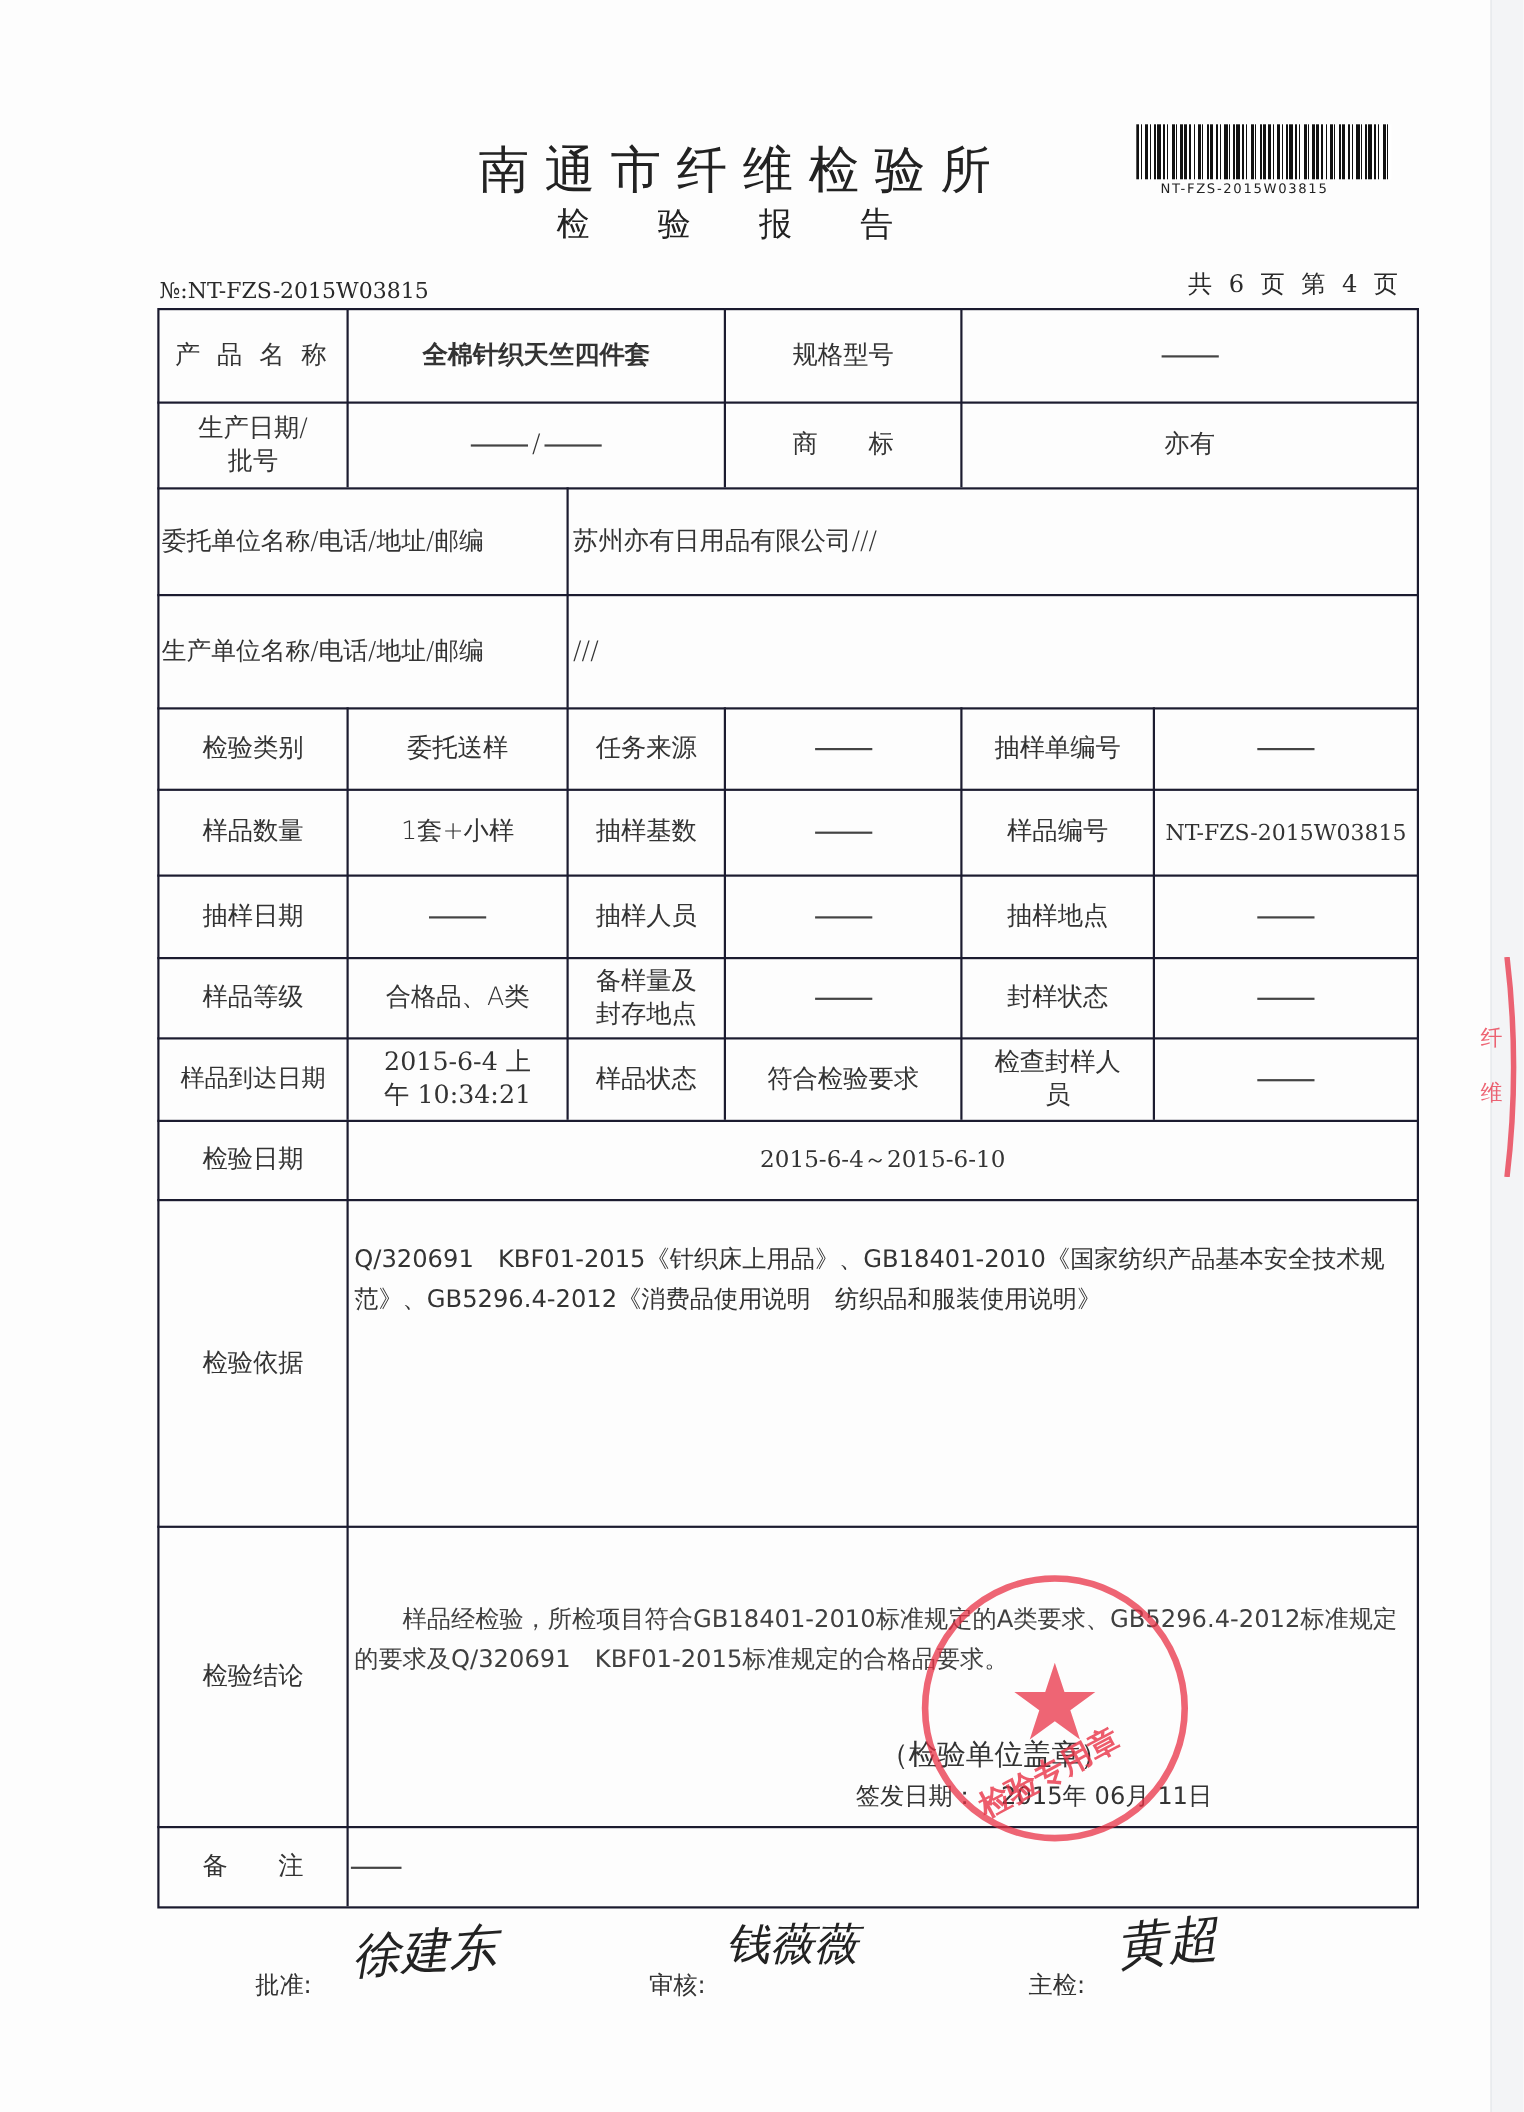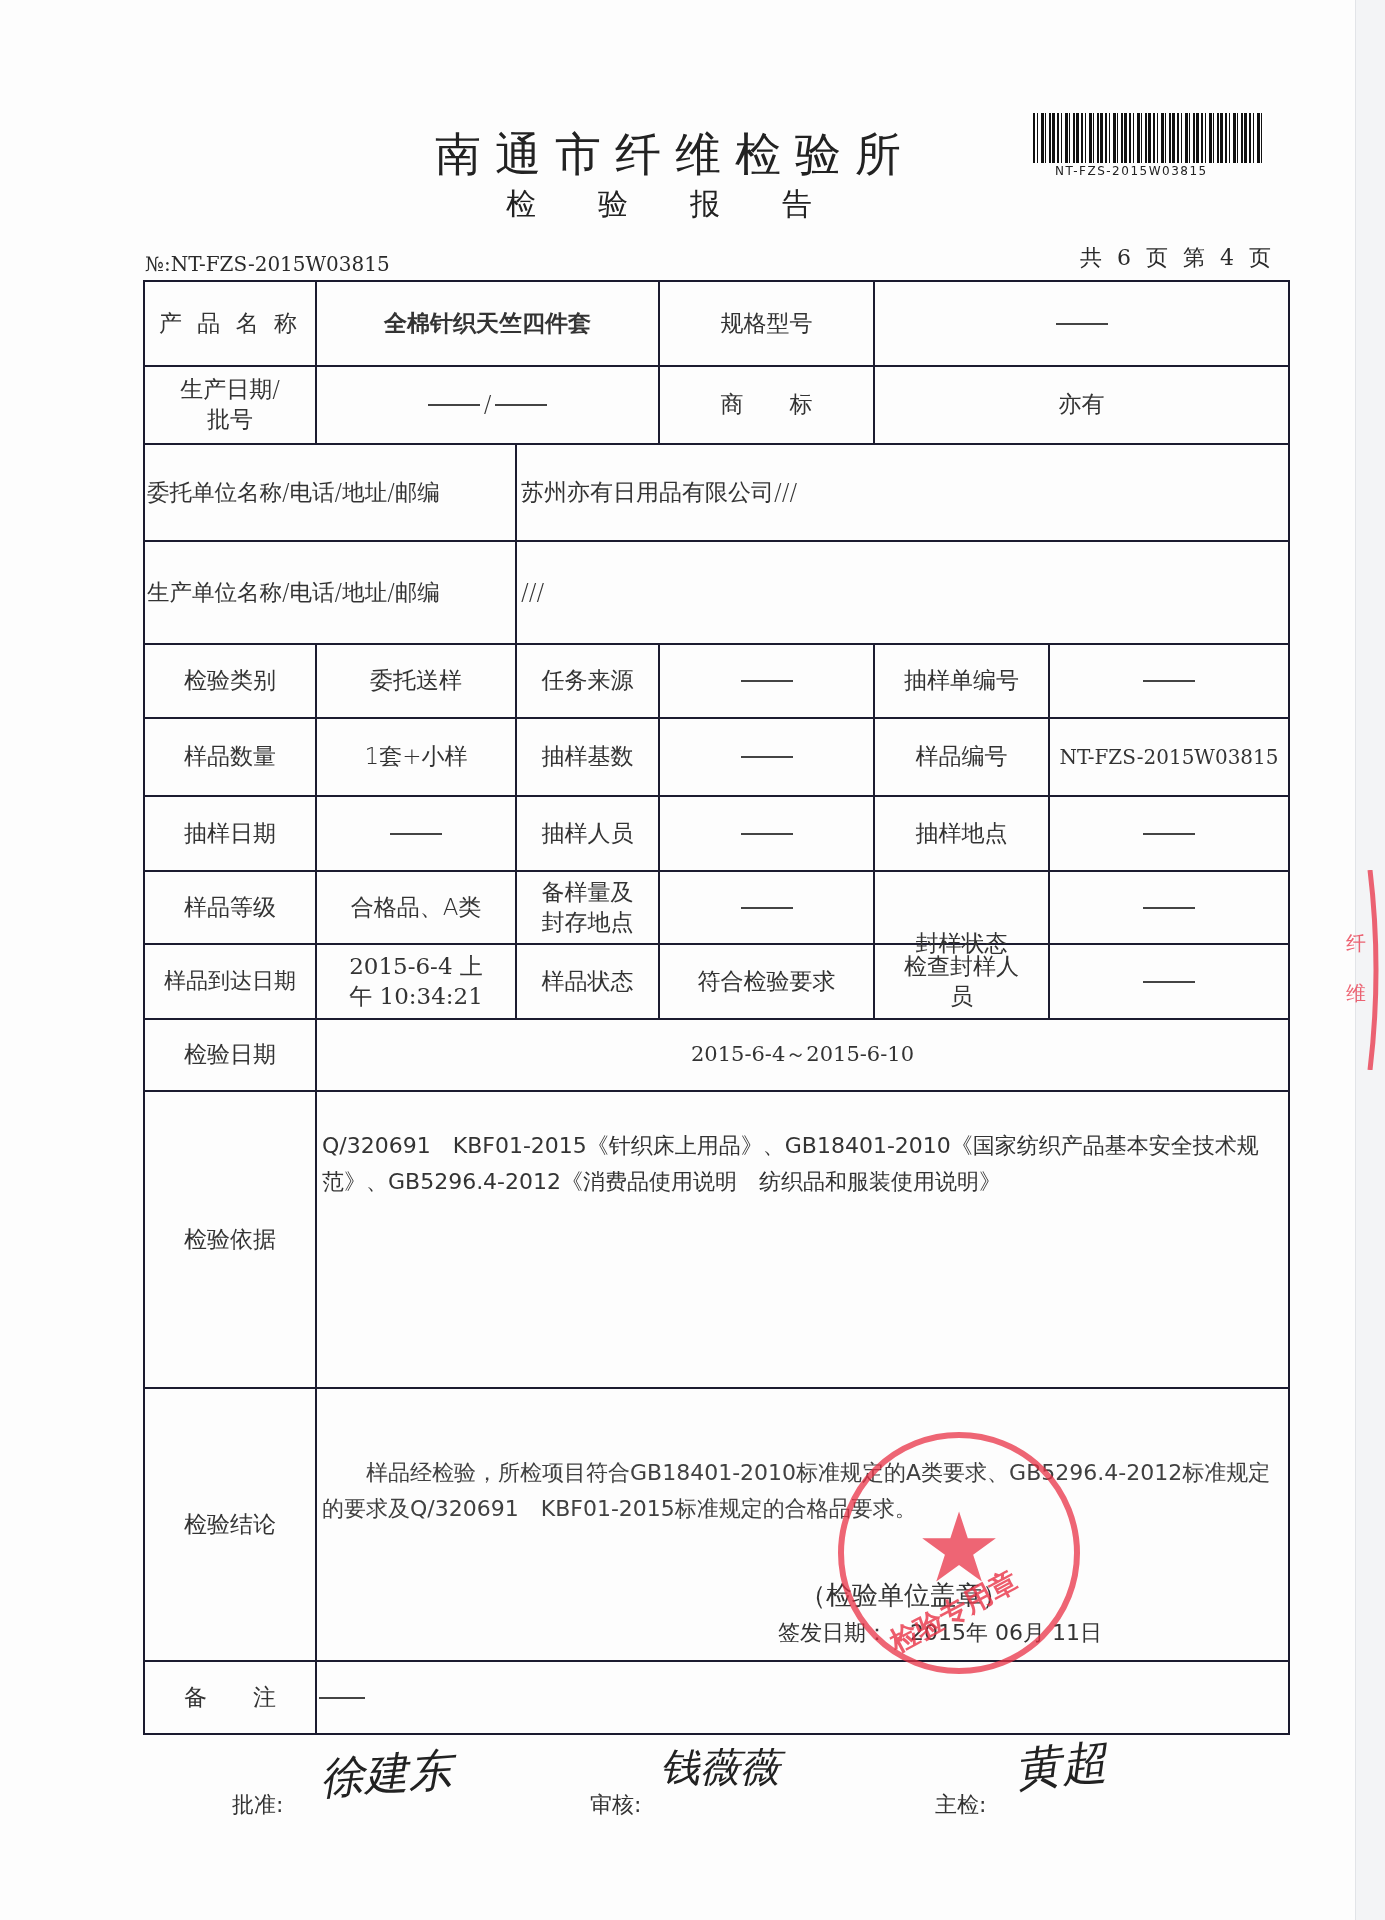--- a/index.html
+++ b/index.html
@@ -163,21 +163,21 @@
 <div class="cell" style="left:1050px; top:797px; width:238px; height:73px;">
     <span class="dash"></span>
   </div>
 
 <div class="cell" style="left:145px; top:872px; width:170px; height:71px;">样品等级</div>
 <div class="cell" style="left:317px; top:872px; width:198px; height:71px;">合格品、A类</div>
 <div class="cell" style="left:517px; top:872px; width:141px; height:71px; padding:0 18px;">备样量及封存地点</div>
 <div class="cell" style="left:660px; top:872px; width:213px; height:71px;">
     <span class="dash"></span>
   </div>
-<div class="cell" style="left:875px; top:872px; width:173px; height:71px;margin-top:36px;">封样状态</div>
+<div class="cell" style="left:875px; top:872px; width:173px; height:71px;">封样状态</div>
 <div class="cell" style="left:1050px; top:872px; width:238px; height:71px;">
     <span class="dash"></span>
   </div>
 
 <div class="cell" style="left:145px; top:945px; width:170px; height:73px; font-size:22px;">样品到达日期</div>
 <div class="cell" style="left:317px; top:945px; width:198px; height:73px; padding:0 27px; font-family:'DejaVu Serif','Liberation Serif',serif; font-size:23px;">2015-6-4 上午 10:34:21</div>
 <div class="cell" style="left:517px; top:945px; width:141px; height:73px;">样品状态</div>
 <div class="cell" style="left:660px; top:945px; width:213px; height:73px;">符合检验要求</div>
 <div class="cell" style="left:875px; top:945px; width:173px; height:73px; padding:0 28px;">检查封样人员</div>
 <div class="cell" style="left:1050px; top:945px; width:238px; height:73px;">

